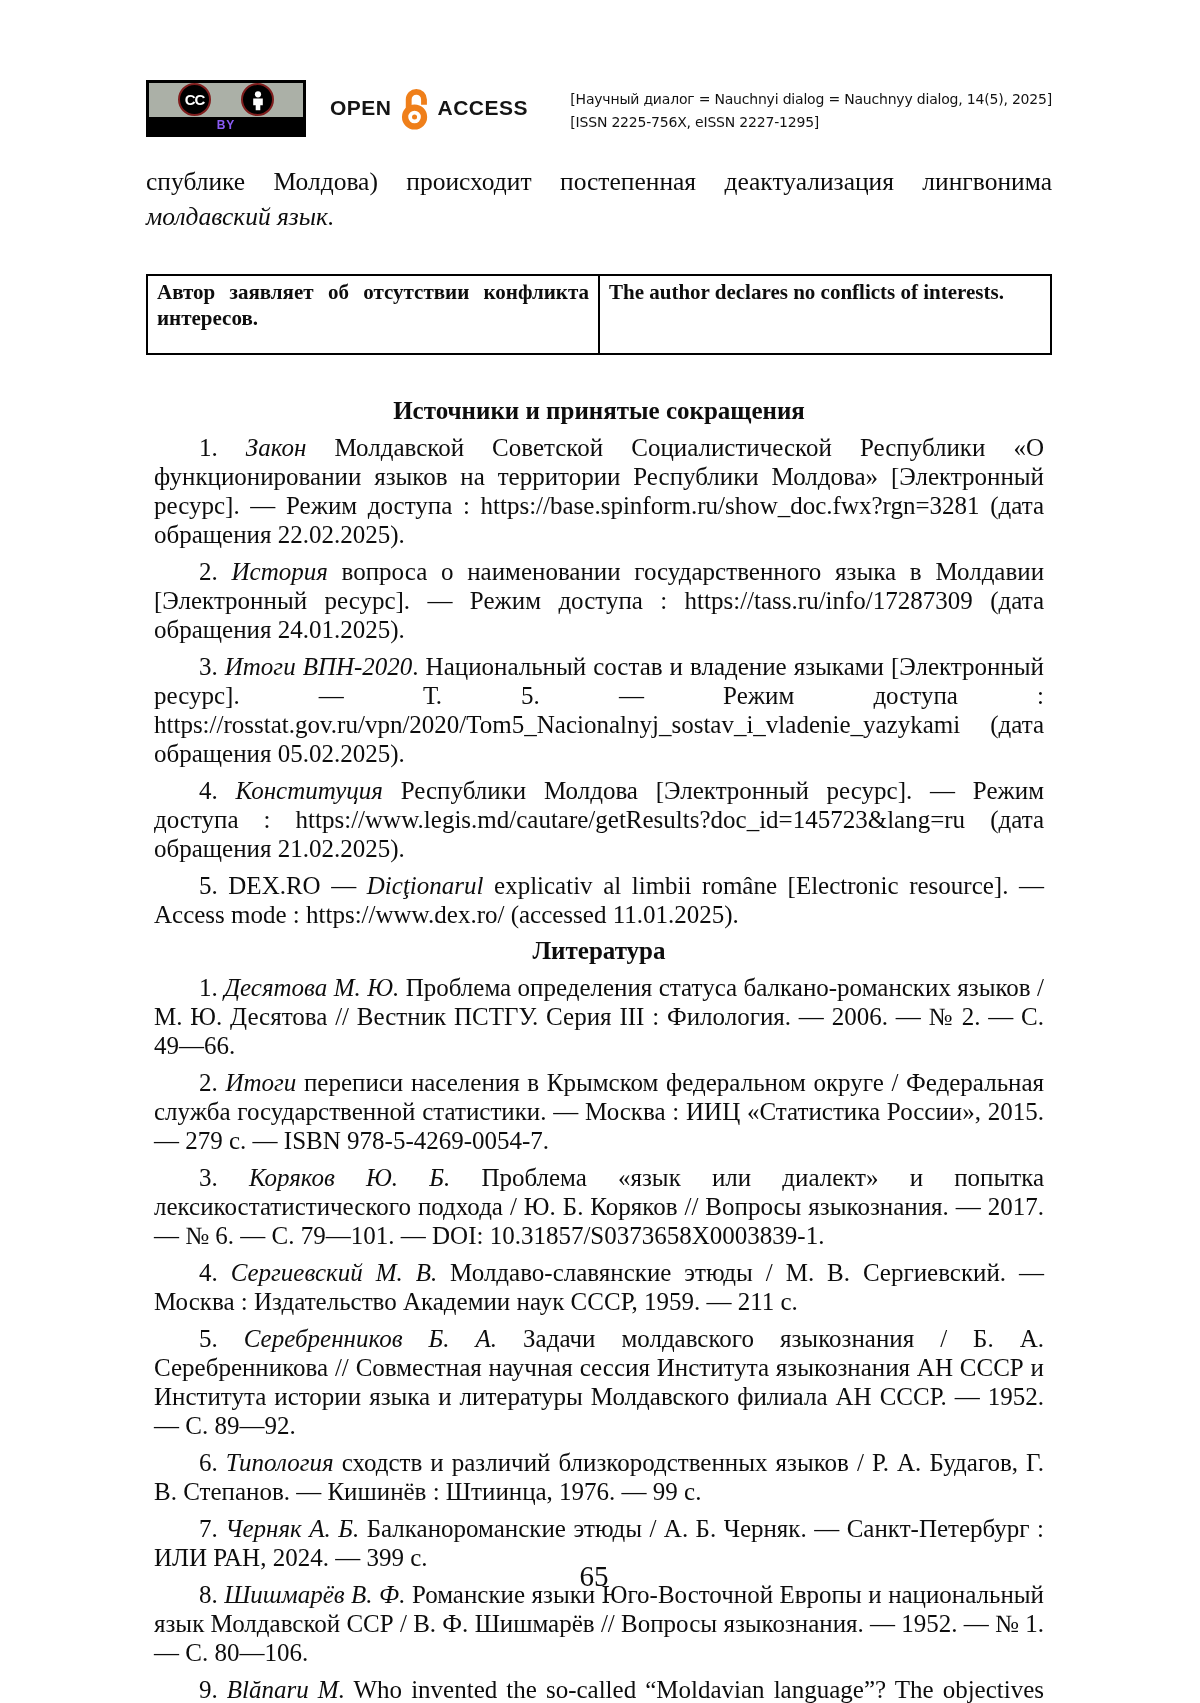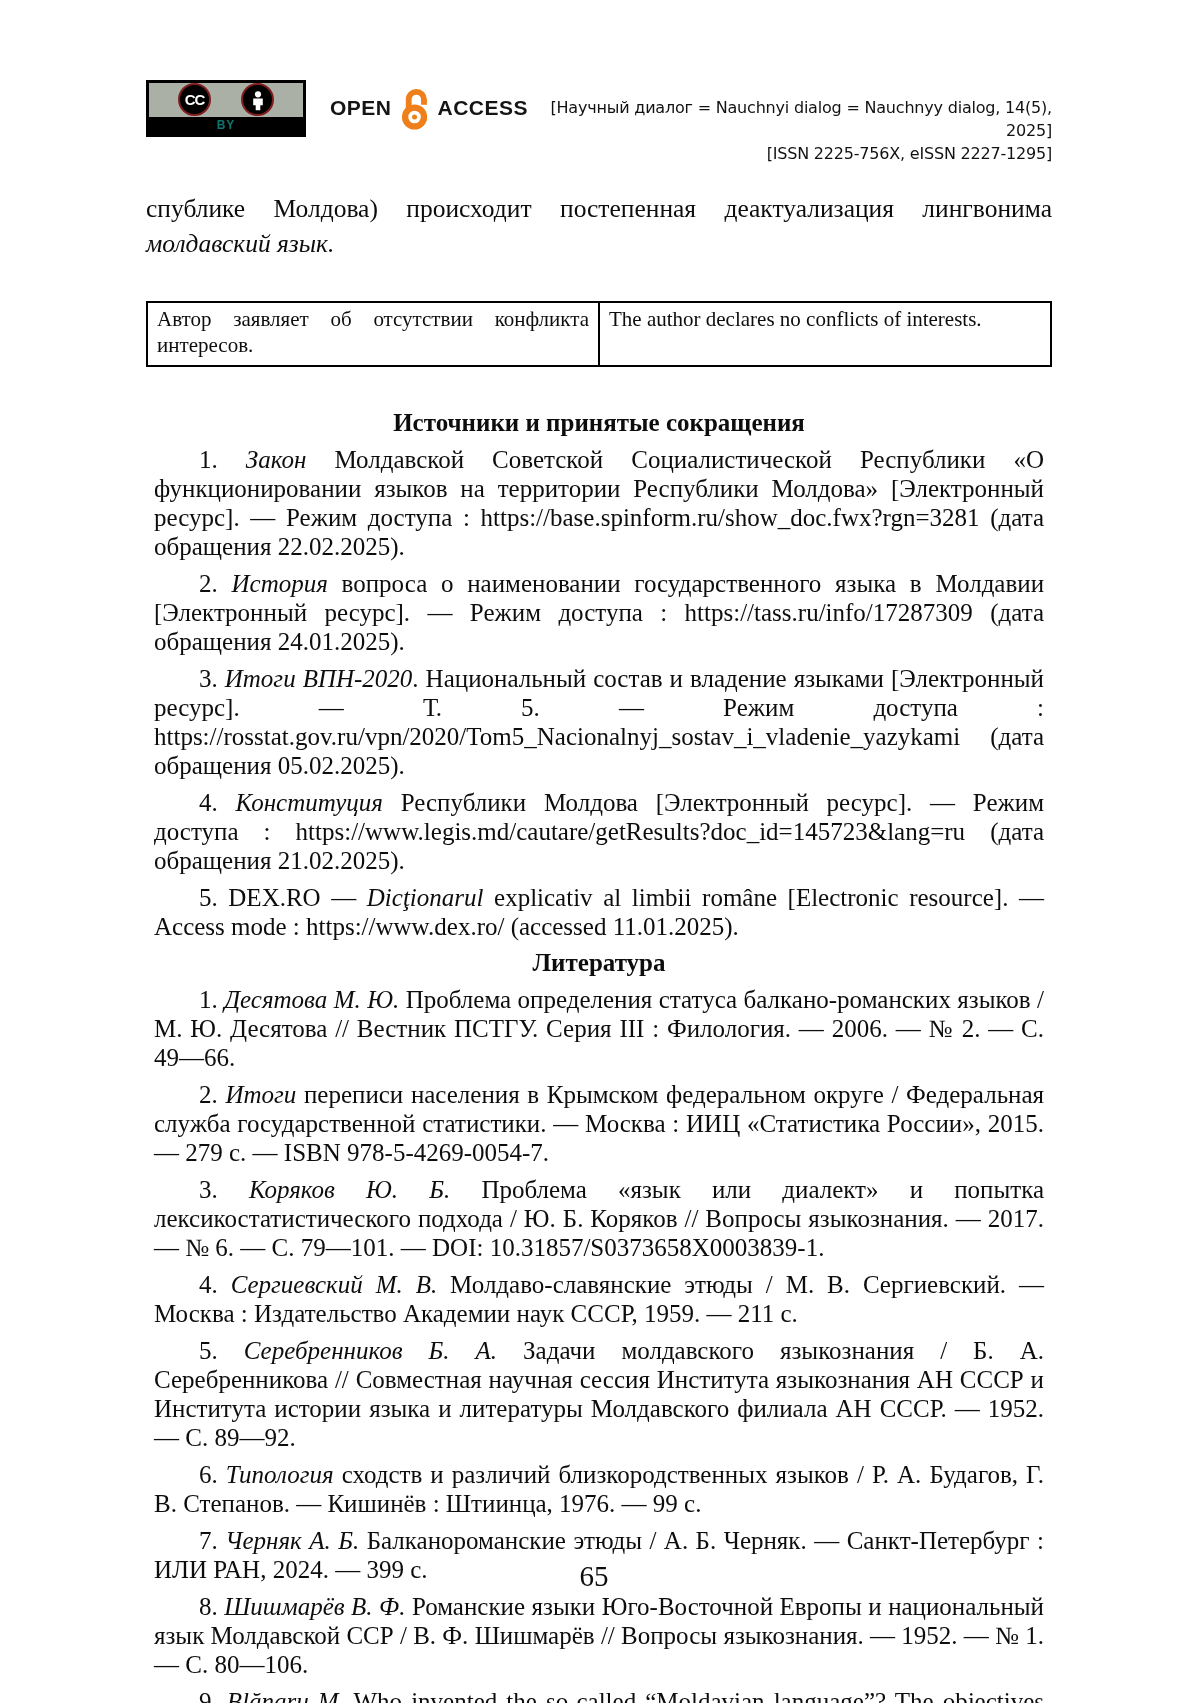--- a/index.html
+++ b/index.html
@@ -26,55 +26,55 @@
   }
   .cc-badge-top { flex: 1; display: flex; align-items: center; justify-content: space-around; padding: 0 14px; }
   .cc-circle {
     width: 33px; height: 33px; border-radius: 50%;
     background: #000; border: 2px solid #7f1d1d; box-sizing: border-box;
     display: flex; align-items: center; justify-content: center;
     color: #fff; font-family: "Liberation Sans", sans-serif;
     font-weight: bold; font-size: 15px; letter-spacing: -1px;
   }
   .cc-badge-bar {
-    height: 17px; background: #000; color: #0f766e;
+    height: 17px; background: #000; color: #8b5cf6;
     font-family: "Liberation Sans", sans-serif; font-weight: bold; font-size: 12px;
     display: flex; align-items: center; justify-content: center; letter-spacing: 1px;
   }
 
   .oa-logo { display: flex; align-items: center; gap: 5px; height: 57px; }
   .oa-word {
     font-family: "Liberation Sans", sans-serif; font-weight: bold;
     font-size: 21px; color: #151515; letter-spacing: 0.5px;
   }
   .oa-lock { width: 36px; height: 46px; }
 
   .citation {
-    text-align: right;
+    text-align: left;
     font-family: "DejaVu Sans", "Liberation Sans", sans-serif;
-    font-size: 16px; line-height: 23px; color: #121212;
-    margin-top: 18px; letter-spacing: -0.2px;
+    font-size: 14px; line-height: 23px; color: #121212;
+    margin-top: 10px; letter-spacing: -0.2px;
   }
 
   
   .intro {
     margin: 26px 0 0 0;
     font-size: 25.5px; line-height: 35px;
     text-align: justify;
   }
   .it { font-style: italic; }
 
   table.conflict-table {
     width: 100%; margin-top: 40px;
     border-collapse: collapse; table-layout: fixed;
   }
   table.conflict-table td {
     border: 2px solid #000;
-    font-weight: normal; font-size: 21px; line-height: 26px;
-    padding: 3px 9px 7px 9px; vertical-align: top;
+    font-weight: bold; font-size: 21px; line-height: 26px;
+    padding: 3px 9px 22px 9px; vertical-align: top;
   }
   td.cell-ru { text-align: justify; }
   td.cell-en { white-space: nowrap; overflow: hidden; }
 
   .sec-head {
     text-align: center; font-weight: bold;
     font-size: 25px; margin: 0 0 7px 0;
   }
   .sec-head.first { margin-top: 42px; }
   .sec-head.second { }

